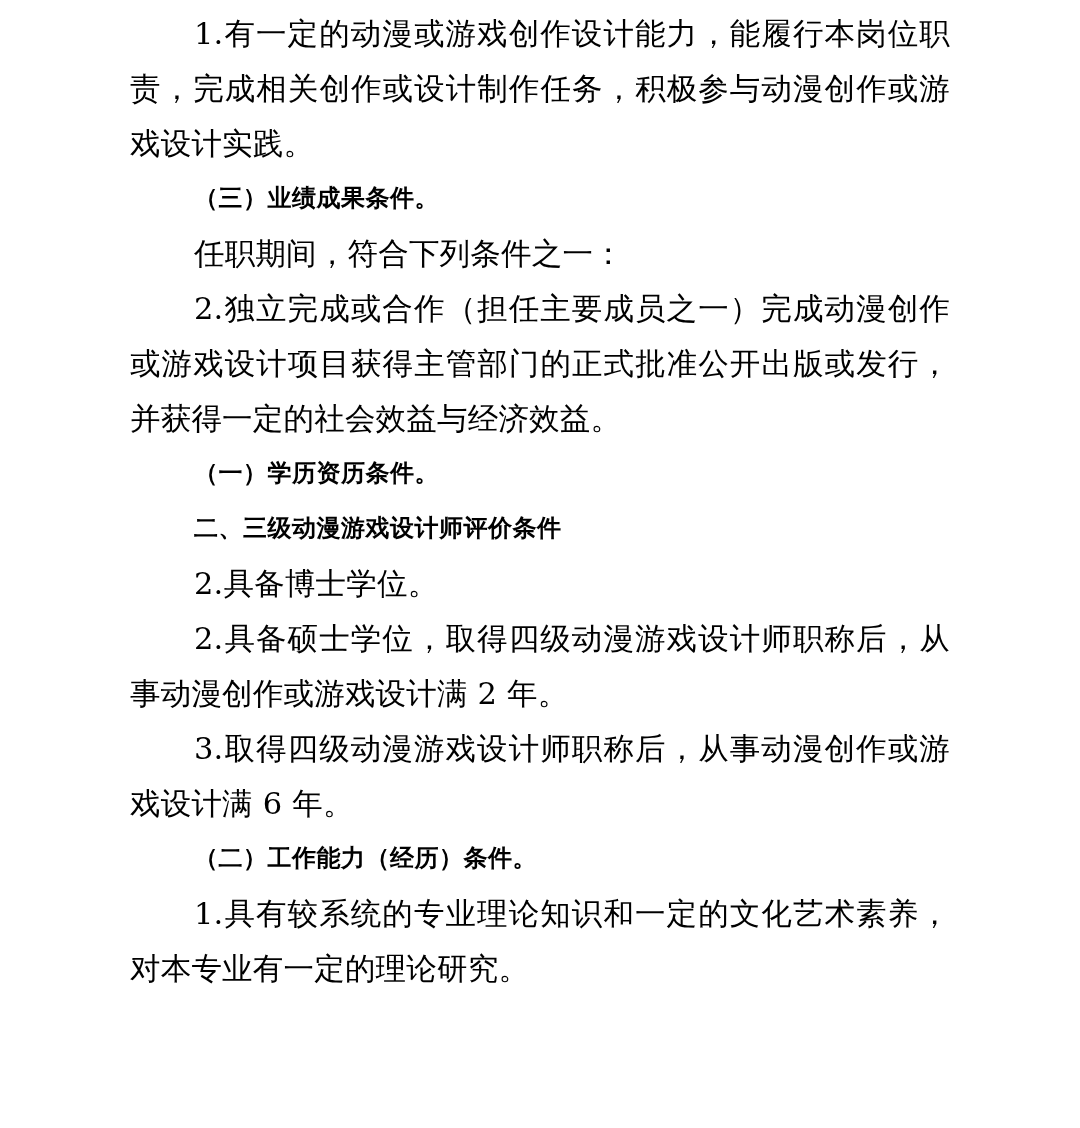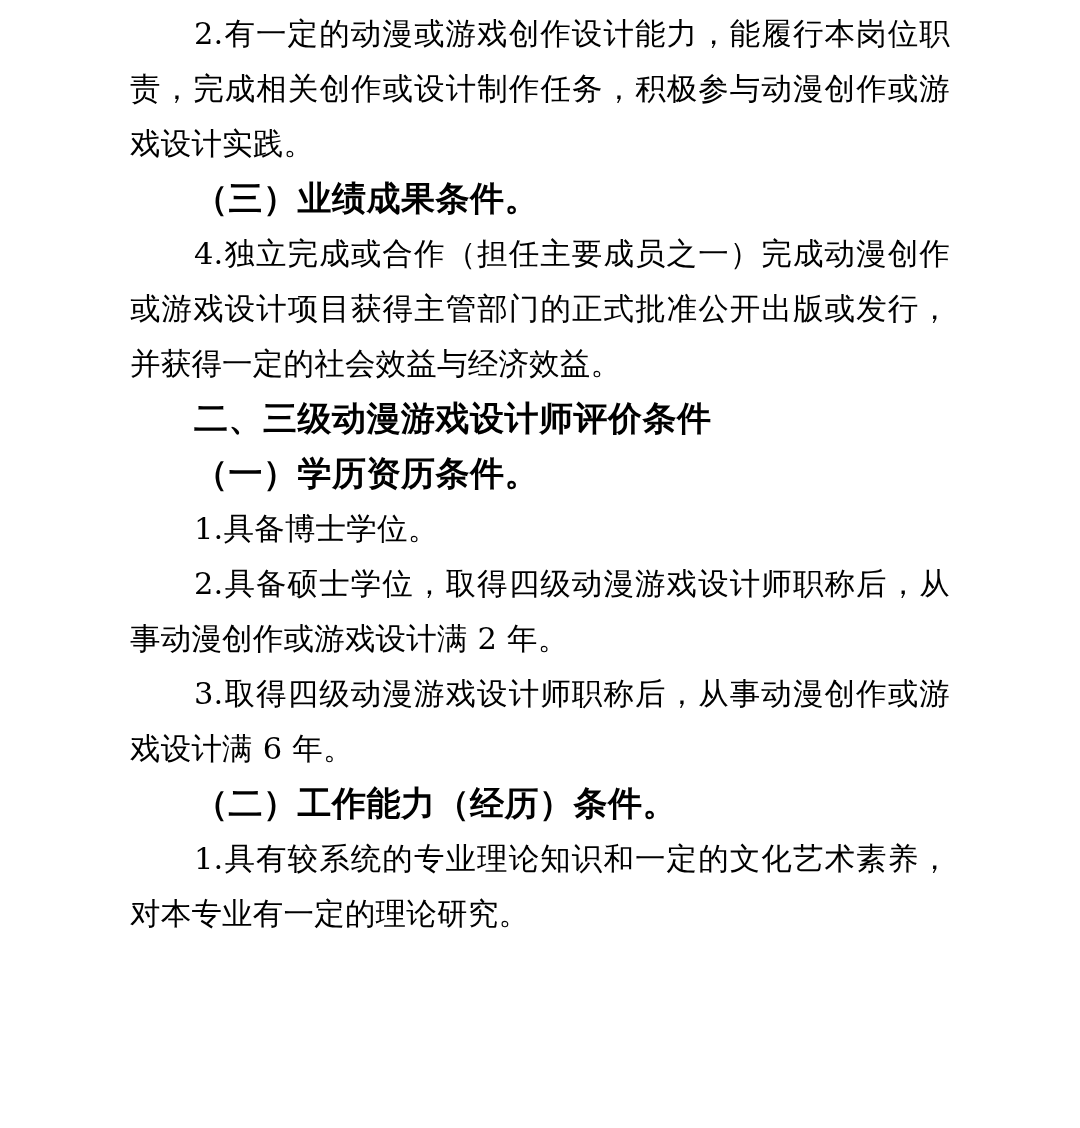--- a/index.html
+++ b/index.html
@@ -34,44 +34,45 @@
     text-indent: 0;
     white-space: pre-wrap;
     word-break: break-all;
   }
   p.indent {
     text-indent: 64px;
   }
   p.heading {
     font-weight: bold;
     font-family: Liberation Serif, serif;
-    font-size: 34px;
+    font-size: 24px;
     letter-spacing: 0.5px;
   }
 </style>
 </head>
 <body>
 
 <div class="page">
   <div class="doc-body">
 
-    <p class="indent">2.有一定的动漫或游戏创作设计能力，能履行本岗位职责，完成相关创作或设计制作任务，积极参与动漫创作或游戏设计实践。</p>
+    <p class="indent">1.有一定的动漫或游戏创作设计能力，能履行本岗位职责，完成相关创作或设计制作任务，积极参与动漫创作或游戏设计实践。</p>
 
     <p class="indent heading">（三）业绩成果条件。</p>
 
+    <p class="indent">任职期间，符合下列条件之一：</p>
 
-    <p class="indent">4.独立完成或合作（担任主要成员之一）完成动漫创作或游戏设计项目获得主管部门的正式批准公开出版或发行，并获得一定的社会效益与经济效益。</p>
+    <p class="indent">2.独立完成或合作（担任主要成员之一）完成动漫创作或游戏设计项目获得主管部门的正式批准公开出版或发行，并获得一定的社会效益与经济效益。</p>
 
+
+    <p class="indent heading">（一）学历资历条件。</p>
 
     <p class="indent heading">二、三级动漫游戏设计师评价条件</p>
 
-    <p class="indent heading">（一）学历资历条件。</p>
 
-
-    <p class="indent">1.具备博士学位。</p>
+    <p class="indent">2.具备博士学位。</p>
 
     <p class="indent">2.具备硕士学位，取得四级动漫游戏设计师职称后，从事动漫创作或游戏设计满 2 年。</p>
 
     <p class="indent">3.取得四级动漫游戏设计师职称后，从事动漫创作或游戏设计满 6 年。</p>
 
     <p class="indent heading">（二）工作能力（经历）条件。</p>
 
     <p class="indent">1.具有较系统的专业理论知识和一定的文化艺术素养，对本专业有一定的理论研究。</p>
 
   </div>

